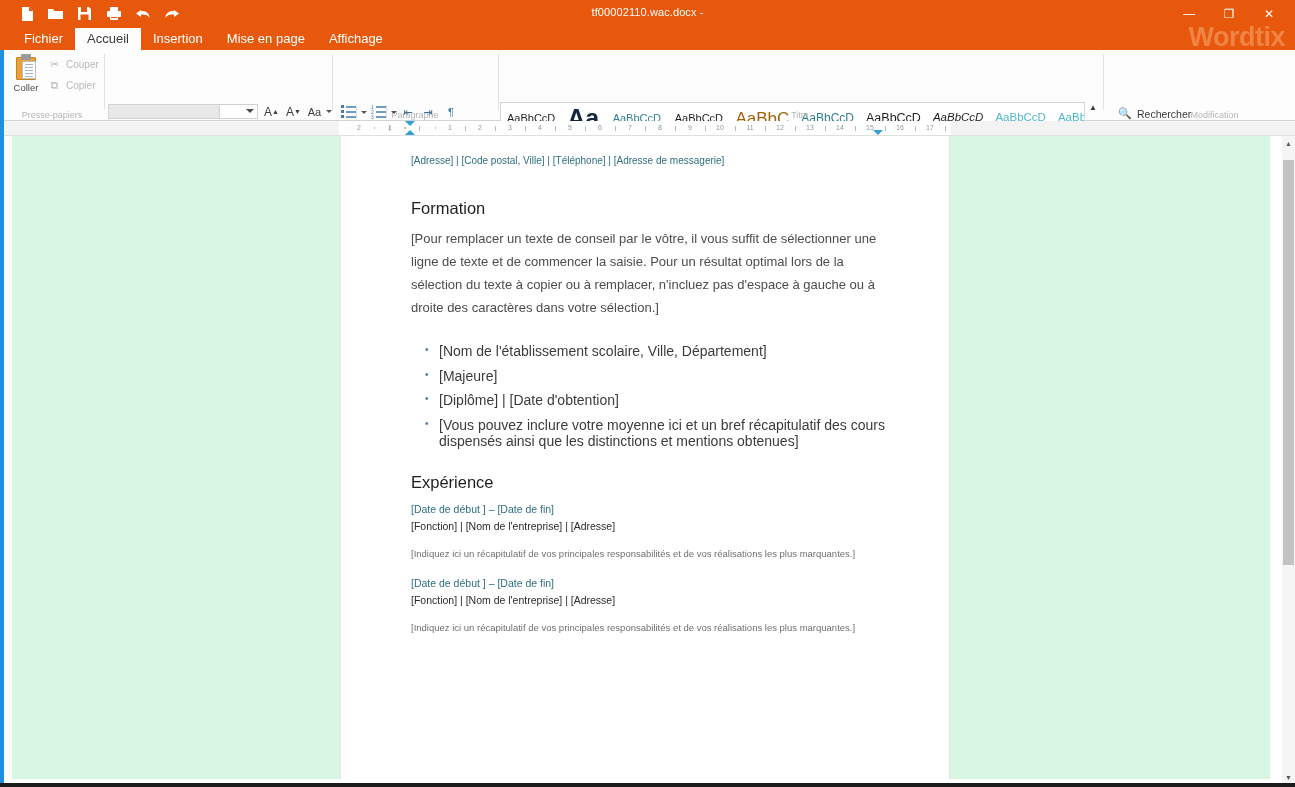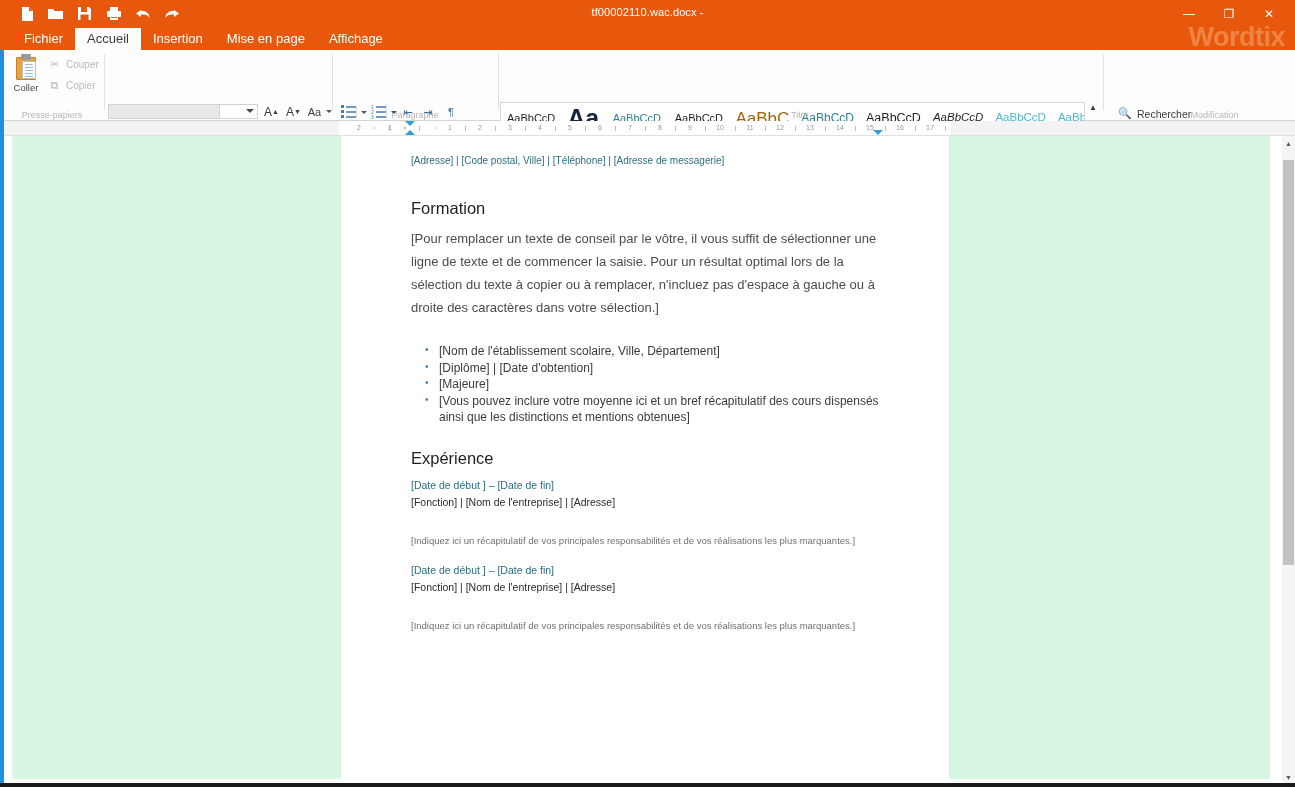--- a/index.html
+++ b/index.html
@@ -314,33 +314,33 @@
     margin: 0 0 9px 0; line-height: 20px;
   }
   .body-lg {
     font-size: 13px; color: #4c4c4c; line-height: 23px;
     margin: 0 0 24px 0;
   }
   ul.bullets {
     margin: 0 0 22px 0; padding: 0 0 0 28px; list-style: none;
   }
   ul.bullets li {
-    font-size: 12px; color: #3b3b3b; line-height: 16.5px;
-    position: relative; padding-left: 0;
+    font-size: 14px; color: #3b3b3b; line-height: 16.5px;
+    position: relative; padding-left: 0; margin-top: 8px;
   }
   ul.bullets li::before {
     content: "•"; position: absolute; left: -14px; top: -1px;
     color: #4a7ba8; font-size: 10px;
   }
   .exp-block { margin-bottom: 12px; }
   .exp-date { font-size: 10.5px; color: #2f6f80; line-height: 17px; }
   .exp-role { font-size: 10.5px; color: #2b2b2b; line-height: 17px; }
   .exp-desc {
     font-size: 9.5px; color: #707070; line-height: 15px;
-    margin-top: 22px; margin-bottom: 14px;
+    margin-top: 11px; margin-bottom: 14px;
   }
   .h1-last { margin-top: 19px; }
 </style>
 </head>
 <body>
 
 <div id="app">
 
   <div class="titlebar">
     <div class="qat">
@@ -647,22 +647,22 @@
     <div class="canvas-bg"></div>
     <div class="page">
       <div class="doc">
         <p class="doc-contact">[Adresse] | [Code postal, Ville] | [Téléphone] | [Adresse de messagerie]</p>
 
         <h2 class="h1">Formation</h2>
         <p class="body-lg">[Pour remplacer un texte de conseil par le vôtre, il vous suffit de sélectionner une ligne de texte et de commencer la saisie. Pour un résultat optimal lors de la sélection du texte à copier ou à remplacer, n'incluez pas d'espace à gauche ou à droite des caractères dans votre sélection.]</p>
 
         <ul class="bullets">
           <li>[Nom de l'établissement scolaire, Ville, Département]</li>
+          <li>[Majeure]</li>
           <li>[Diplôme] | [Date d'obtention]</li>
-          <li>[Majeure]</li>
           <li>[Vous pouvez inclure votre moyenne ici et un bref récapitulatif des cours dispensés ainsi que les distinctions et mentions obtenues]</li>
         </ul>
 
         <h2 class="h1">Expérience</h2>
         <div class="exp-block">
           <div class="exp-date">[Date de début ] – [Date de fin]</div>
           <div class="exp-role">[Fonction] | [Nom de l'entreprise] | [Adresse]</div>
           <div class="exp-desc">[Indiquez ici un récapitulatif de vos principales responsabilités et de vos réalisations les plus marquantes.]</div>
         </div>
         <div class="exp-block">

